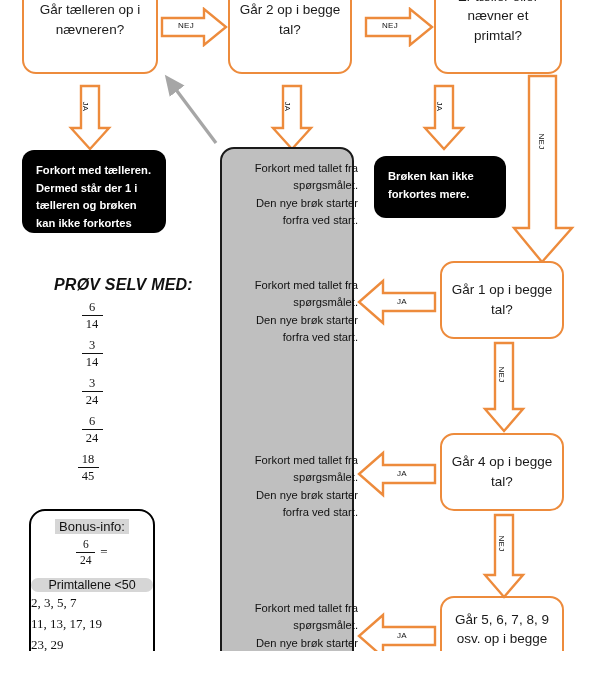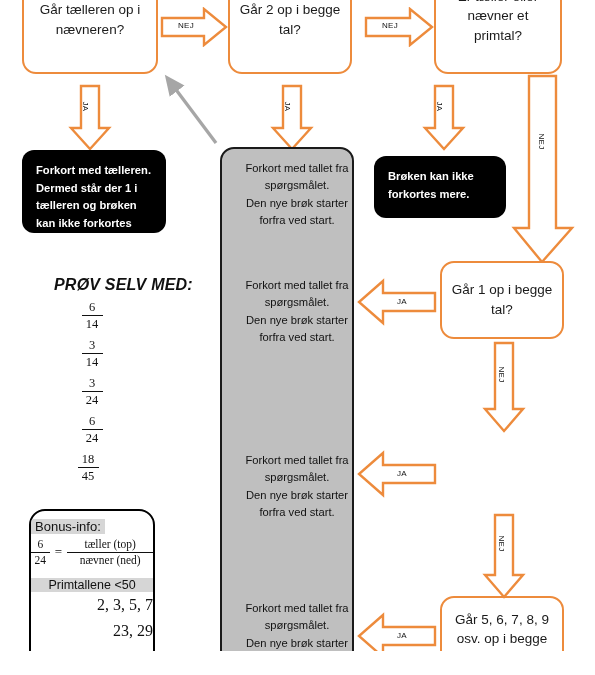--- a/index.html
+++ b/index.html
@@ -55,21 +55,21 @@
     box-sizing: border-box;
     background: #BFBFBF;
     border: 2px solid #1a1a1a;
     border-radius: 14px;
   }
   .grayblock {
     position: absolute;
     font-size: 11.2px;
     line-height: 1.55;
     color: #111;
-    text-align: center;
+    text-align: right;
     width: 122px;
   }
 
   
   .arrow-down {
     position: absolute;
   }
   .arrow-down svg, .arrow-left svg { display: block; overflow: visible; }
   .arrow-label {
     position: absolute;
@@ -125,20 +125,21 @@
   
   .bonusbox {
     position: absolute;
     box-sizing: border-box;
     border: 2px solid #000;
     border-radius: 16px;
     background: #ffffff;
     overflow: hidden;
   }
   .bonus-head {
+    text-align: center;
     font-size: 13px;
     color: #111;
     margin-top: 8px;
   }
   .bonus-head span {
     background: #D6D6D6;
     padding: 0 4px;
   }
   .bonus-eq {
     display: flex;
@@ -155,24 +156,24 @@
   .bonus-eq .fr .b { display: block; border-top: 1.1px solid #111; width: 19px; margin: 1px auto; }
   .bonus-eq .fr .d { display: block; line-height: 1.1; }
   .bonus-eq .fr.wide .b { width: 86px; }
   .bonus-eq .eqs { font-size: 13px; }
   .bonus-sub {
     text-align: center;
     font-size: 12.5px;
     color: #111;
     margin-top: 12px;
   }
-  .bonus-sub span { background: #D6D6D6; padding: 0 17px; }
+  .bonus-sub span { background: #D6D6D6; padding: 0 17px; border-radius: 7px; }
   .bonus-line {
-    text-align: right;
-    font-size: 16px;
+    text-align: left;
+    font-size: 13px;
     color: #111;
     line-height: 1.62;
     font-family: "Liberation Serif", serif;
   }
 </style>
 </head>
 <body>
 
 <div id="page">
 
@@ -274,20 +275,23 @@
     <div>Forkort med tallet fra</div>
     <div>spørgsmålet.</div>
     <div>Den nye brøk starter</div>
     <div>forfra ved start.</div>
   </div>
 
   <div class="decision" style="left:440px; top:261px; width:124px; height:78px;">
     <span>Går 1 op i begge tal?</span>
   </div>
 
+  <div class="decision" style="left:440px; top:433px; width:124px; height:78px;">
+    <span>Går 4 op i begge tal?</span>
+  </div>
 
   <div class="decision" style="left:440px; top:596px; width:124px; height:86px;">
     <span>Går 5, 6, 7, 8, 9 osv. op i begge tal?</span>
   </div>
 
   <div class="arrow-down" style="left:483px; top:341px;">
     <svg width="42" height="92" viewBox="0 0 42 92">
       <path d="M12,2 L30,2 L30,68 L40,68 L21,90 L2,68 L12,68 Z" fill="#ffffff" stroke="#ED8B3C" stroke-width="2.4" stroke-linejoin="miter"></path>
     </svg>
     <div class="arrow-label rot" style="left:10px; top:29px;">NEJ</div>
@@ -359,30 +363,26 @@
       <span>Bonus-info:</span>
     </div>
 
     <div class="bonus-eq">
       <span class="fr">
         <span class="n">6</span>
         <span class="b"></span>
         <span class="d">24</span>
       </span>
       <span class="eqs">=</span>
-      <span class="fr wide">
-        <span class="n">tæller (top)</span>
-        <span class="b"></span>
-        <span class="d">nævner (ned)</span>
-      </span>
     </div>
 
     <div class="bonus-sub">
       <span>Primtallene &lt;50</span>
     </div>
 
     <div class="bonus-line">2, 3, 5, 7</div>
+    <div class="bonus-line">11, 13, 17, 19</div>
     <div class="bonus-line">23, 29</div>
     <div class="bonus-line">31, 61</div>
     <div class="bonus-line">41, 43, 47</div>
   </div>
 
 </div>
 
 </body></html>

